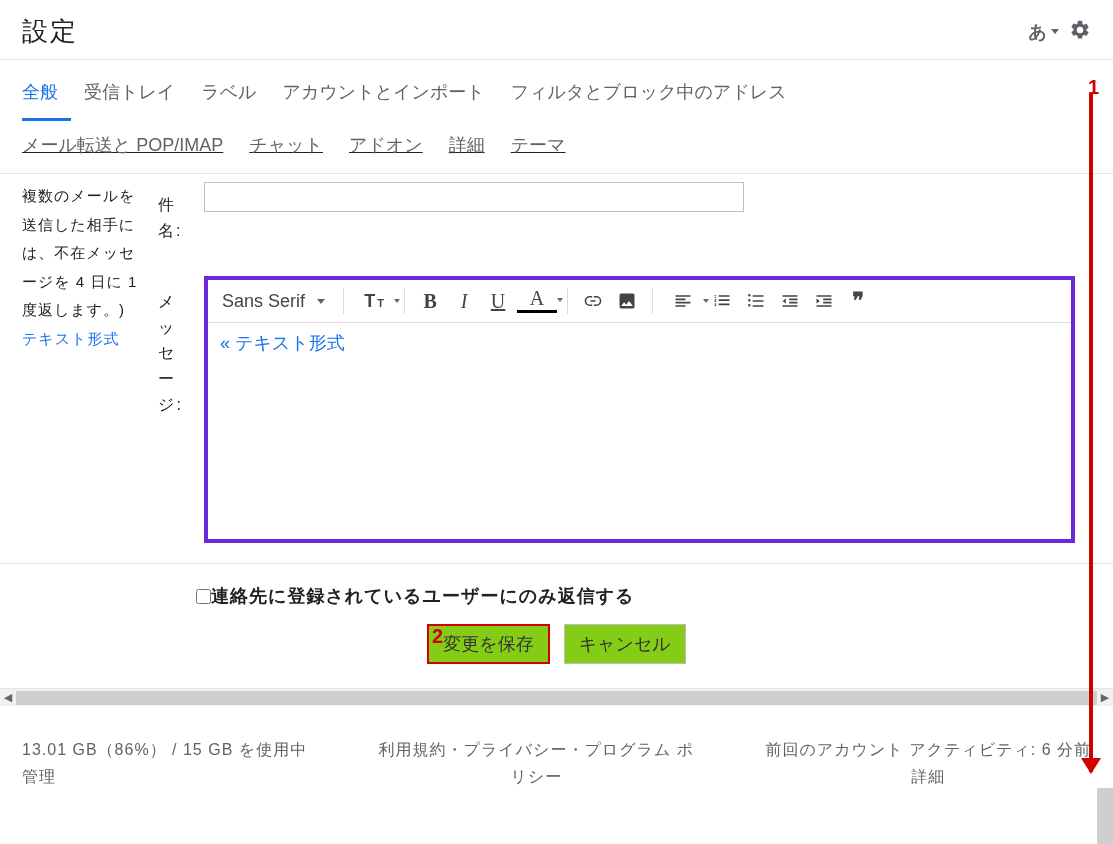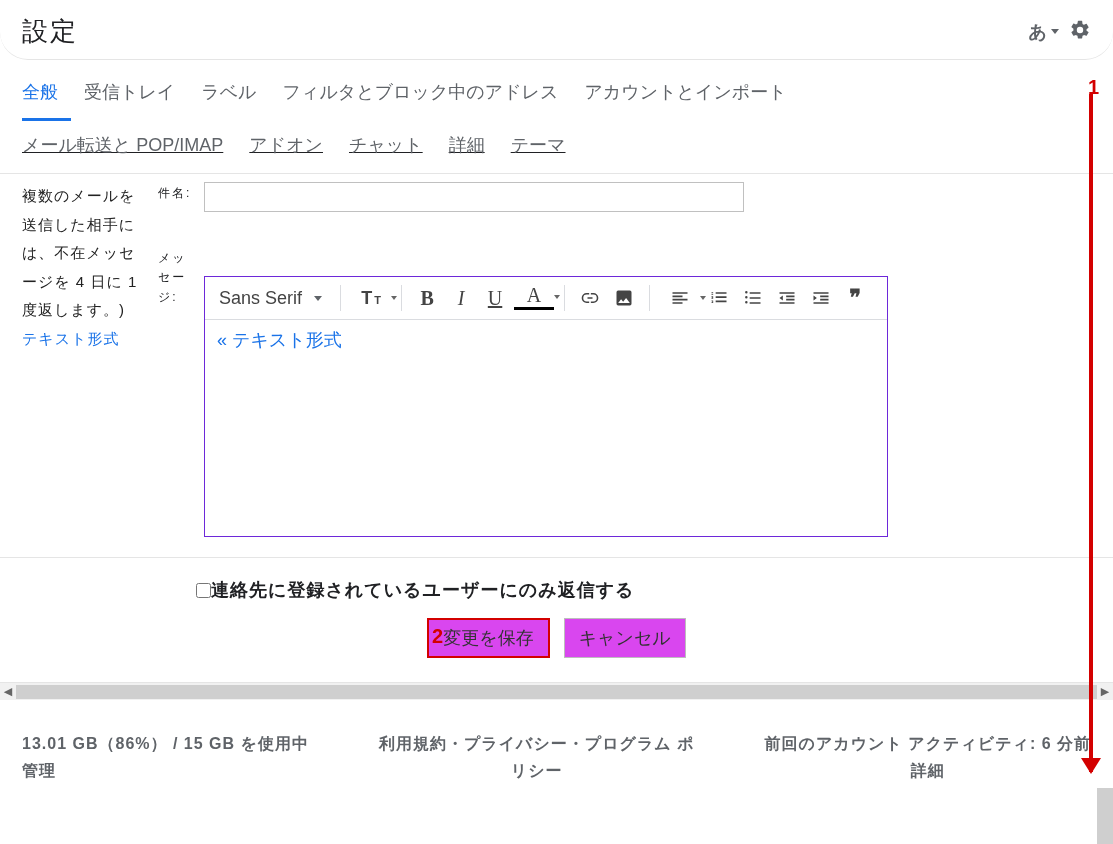--- a/index.html
+++ b/index.html
@@ -12,21 +12,20 @@
     position: relative;
     background: #fff;
     overflow: hidden;
   }
   .header {
     display: flex;
     align-items: center;
     justify-content: space-between;
     padding: 14px 22px 10px 22px;
     border-bottom: 1px solid #e5e5e5;
-    border-radius: 28px;
   }
   .header h1 { font-size: 26px; font-weight: 400; color: #202124; letter-spacing: 2px; }
   .header-right { display: flex; align-items: center; gap: 10px; color: #5f6368; }
   .lang { font-size: 18px; font-weight: bold; color: #5f6368; display:flex; align-items:center; gap:4px; }
   .lang .caret { display:inline-block; width:0; height:0; border-left:4px solid transparent; border-right:4px solid transparent; border-top:5px solid #5f6368; }
   .gear svg { width: 22px; height: 22px; fill: #5f6368; }
 
   .tabs-wrap { padding: 0 22px; border-bottom: 1px solid #e5e5e5; }
   .tabs {
     display: flex;
@@ -56,36 +55,36 @@
   .sideinfo {
     width: 120px;
     font-size: 15px;
     color: #222;
     line-height: 1.9;
     letter-spacing: 1px;
   }
   .sideinfo .link { color: #1a73e8; cursor: pointer; }
 
   .form-col { flex: 1; display: flex; gap: 12px; }
-  .labels-col { width: 34px; font-size: 12px; line-height: 1.6; letter-spacing: 2px; padding-top: 2px; }
+  .labels-col { width: 34px; font-size: 16px; line-height: 1.6; letter-spacing: 2px; padding-top: 2px; margin-top: 8px; }
   .labels-col .lbl1 { margin-bottom: 46px; }
   .fields-col { flex: 1; }
 
   .subject-input {
     width: 540px;
     height: 30px;
     border: 1px solid #c0c0c0;
     padding: 2px 6px;
     font-size: 14px;
     margin-bottom: 64px;
   }
 
   .editor {
-    border: 1px solid #6d28d9;
-    width: 684px;
+    border: 4px solid #6d28d9;
+    width: 871px;
   }
   .toolbar {
     display: flex;
     align-items: center;
     padding: 6px 10px;
     gap: 4px;
     border-bottom: 1px solid #dadce0;
     flex-wrap: nowrap;
   }
   .font-sel {
@@ -137,21 +136,21 @@
 
   .actions {
     display: flex;
     justify-content: center;
     gap: 14px;
     padding: 16px 0 24px 0;
   }
   .btn {
     font-size: 18px;
     padding: 6px 14px;
-    background: #d946ef;
+    background: #84cc16;
     border: 1px solid #bdbdbd;
     cursor: pointer;
     color: #333;
   }
   .btn.primary-ann {
     border: 2px solid #d30000;
   }
 
   .hscroll {
     position: relative;
@@ -165,21 +164,21 @@
   .hscroll .track { flex:1; background:#cfcfcf; height:14px; }
 
   .footer {
     display: flex;
     justify-content: space-between;
     padding: 30px 22px 10px 22px;
     font-size: 16px;
     color: #5f6368;
     letter-spacing: 1px;
   }
-  .footer .col { line-height: 1.7; font-weight: bold; }
+  .footer .col { line-height: 1.7; }
   .footer .col.center { text-align:center; flex:1; }
   .footer .col.right { text-align:center; }
 
   
   .ann1 {
     position: absolute;
     top: 76px;
     right: 14px;
     color: #d30000;
     font-weight: bold;
@@ -235,27 +234,27 @@
         </svg>
     </div>
   </div>
 </div>
 
 <div class="tabs-wrap">
   <div class="tabs" id="tabs-row1">
       <div class="tab active">全般</div>
       <div class="tab">受信トレイ</div>
       <div class="tab">ラベル</div>
+      <div class="tab">アカウントとインポート</div>
       <div class="tab">フィルタとブロック中のアドレス</div>
-      <div class="tab">アカウントとインポート</div>
     </div>
   <div class="tabs row2" id="tabs-row2">
       <div class="tab">メール転送と POP/IMAP</div>
+      <div class="tab">チャット</div>
       <div class="tab">アドオン</div>
-      <div class="tab">チャット</div>
       <div class="tab">詳細</div>
       <div class="tab">テーマ</div>
     </div>
 </div>
 
 <div class="content">
   <div class="sideinfo">
     <div>複数のメールを送信した相手には、不在メッセージを 4 日に 1 度返します。)</div>
     <div class="link">テキスト形式</div>
   </div>

